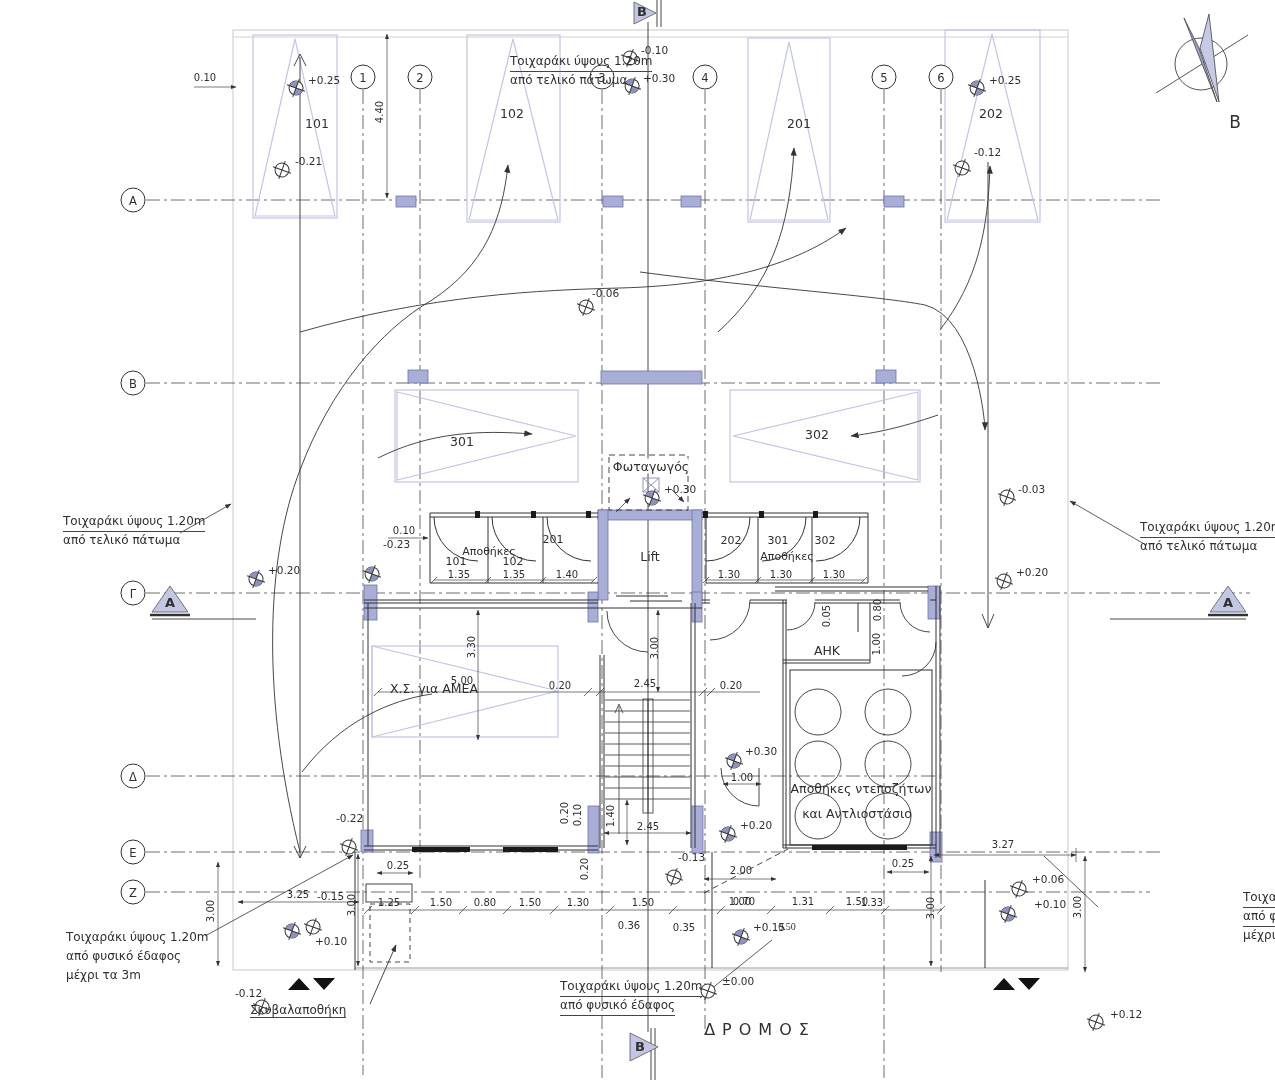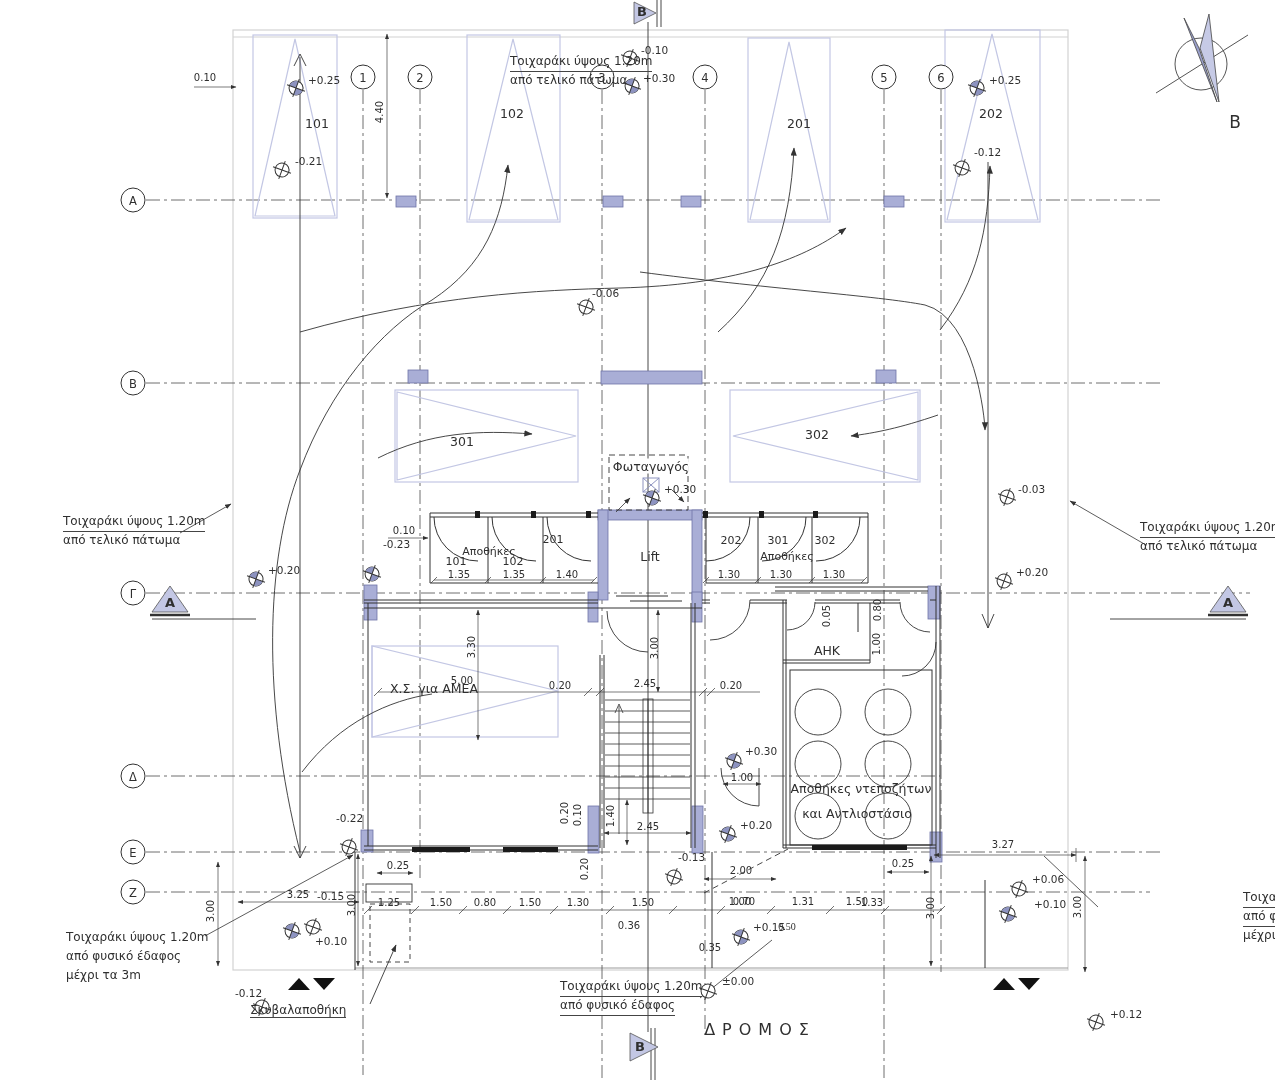--- a/index.html
+++ b/index.html
@@ -622,16 +622,16 @@
       <span class="dim" style="left: 485px; top: 902px;">0.80</span>
       <span class="dim" style="left: 530px; top: 902px;">1.50</span>
       <span class="dim" style="left: 578px; top: 902px;">1.30</span>
       <span class="dim" style="left: 643px; top: 902px;">1.50</span>
       <span class="dim" style="left: 744px; top: 901px;">0.70</span>
       <span class="dim" style="left: 740px; top: 901px;">1.00</span>
       <span class="dim" style="left: 803px; top: 901px;">1.31</span>
       <span class="dim" style="left: 857px; top: 901px;">1.50</span>
       <span class="dim" style="left: 872px; top: 902px;">1.33</span>
       <span class="dim" style="left: 597px; top: 925px; margin-left: 32px;">0.36</span>
-      <span class="dim" style="left: 710px; top: 927px; margin-top: 20px;">0.35</span>
+      <span class="dim" style="left: 684px; top: 927px;">0.35</span>
       <span class="dim" style="left: 787px; top: 926px; font-family: Liberation Serif, serif;">0.50</span>
     </div>
 </div>
 
 </body></html>

